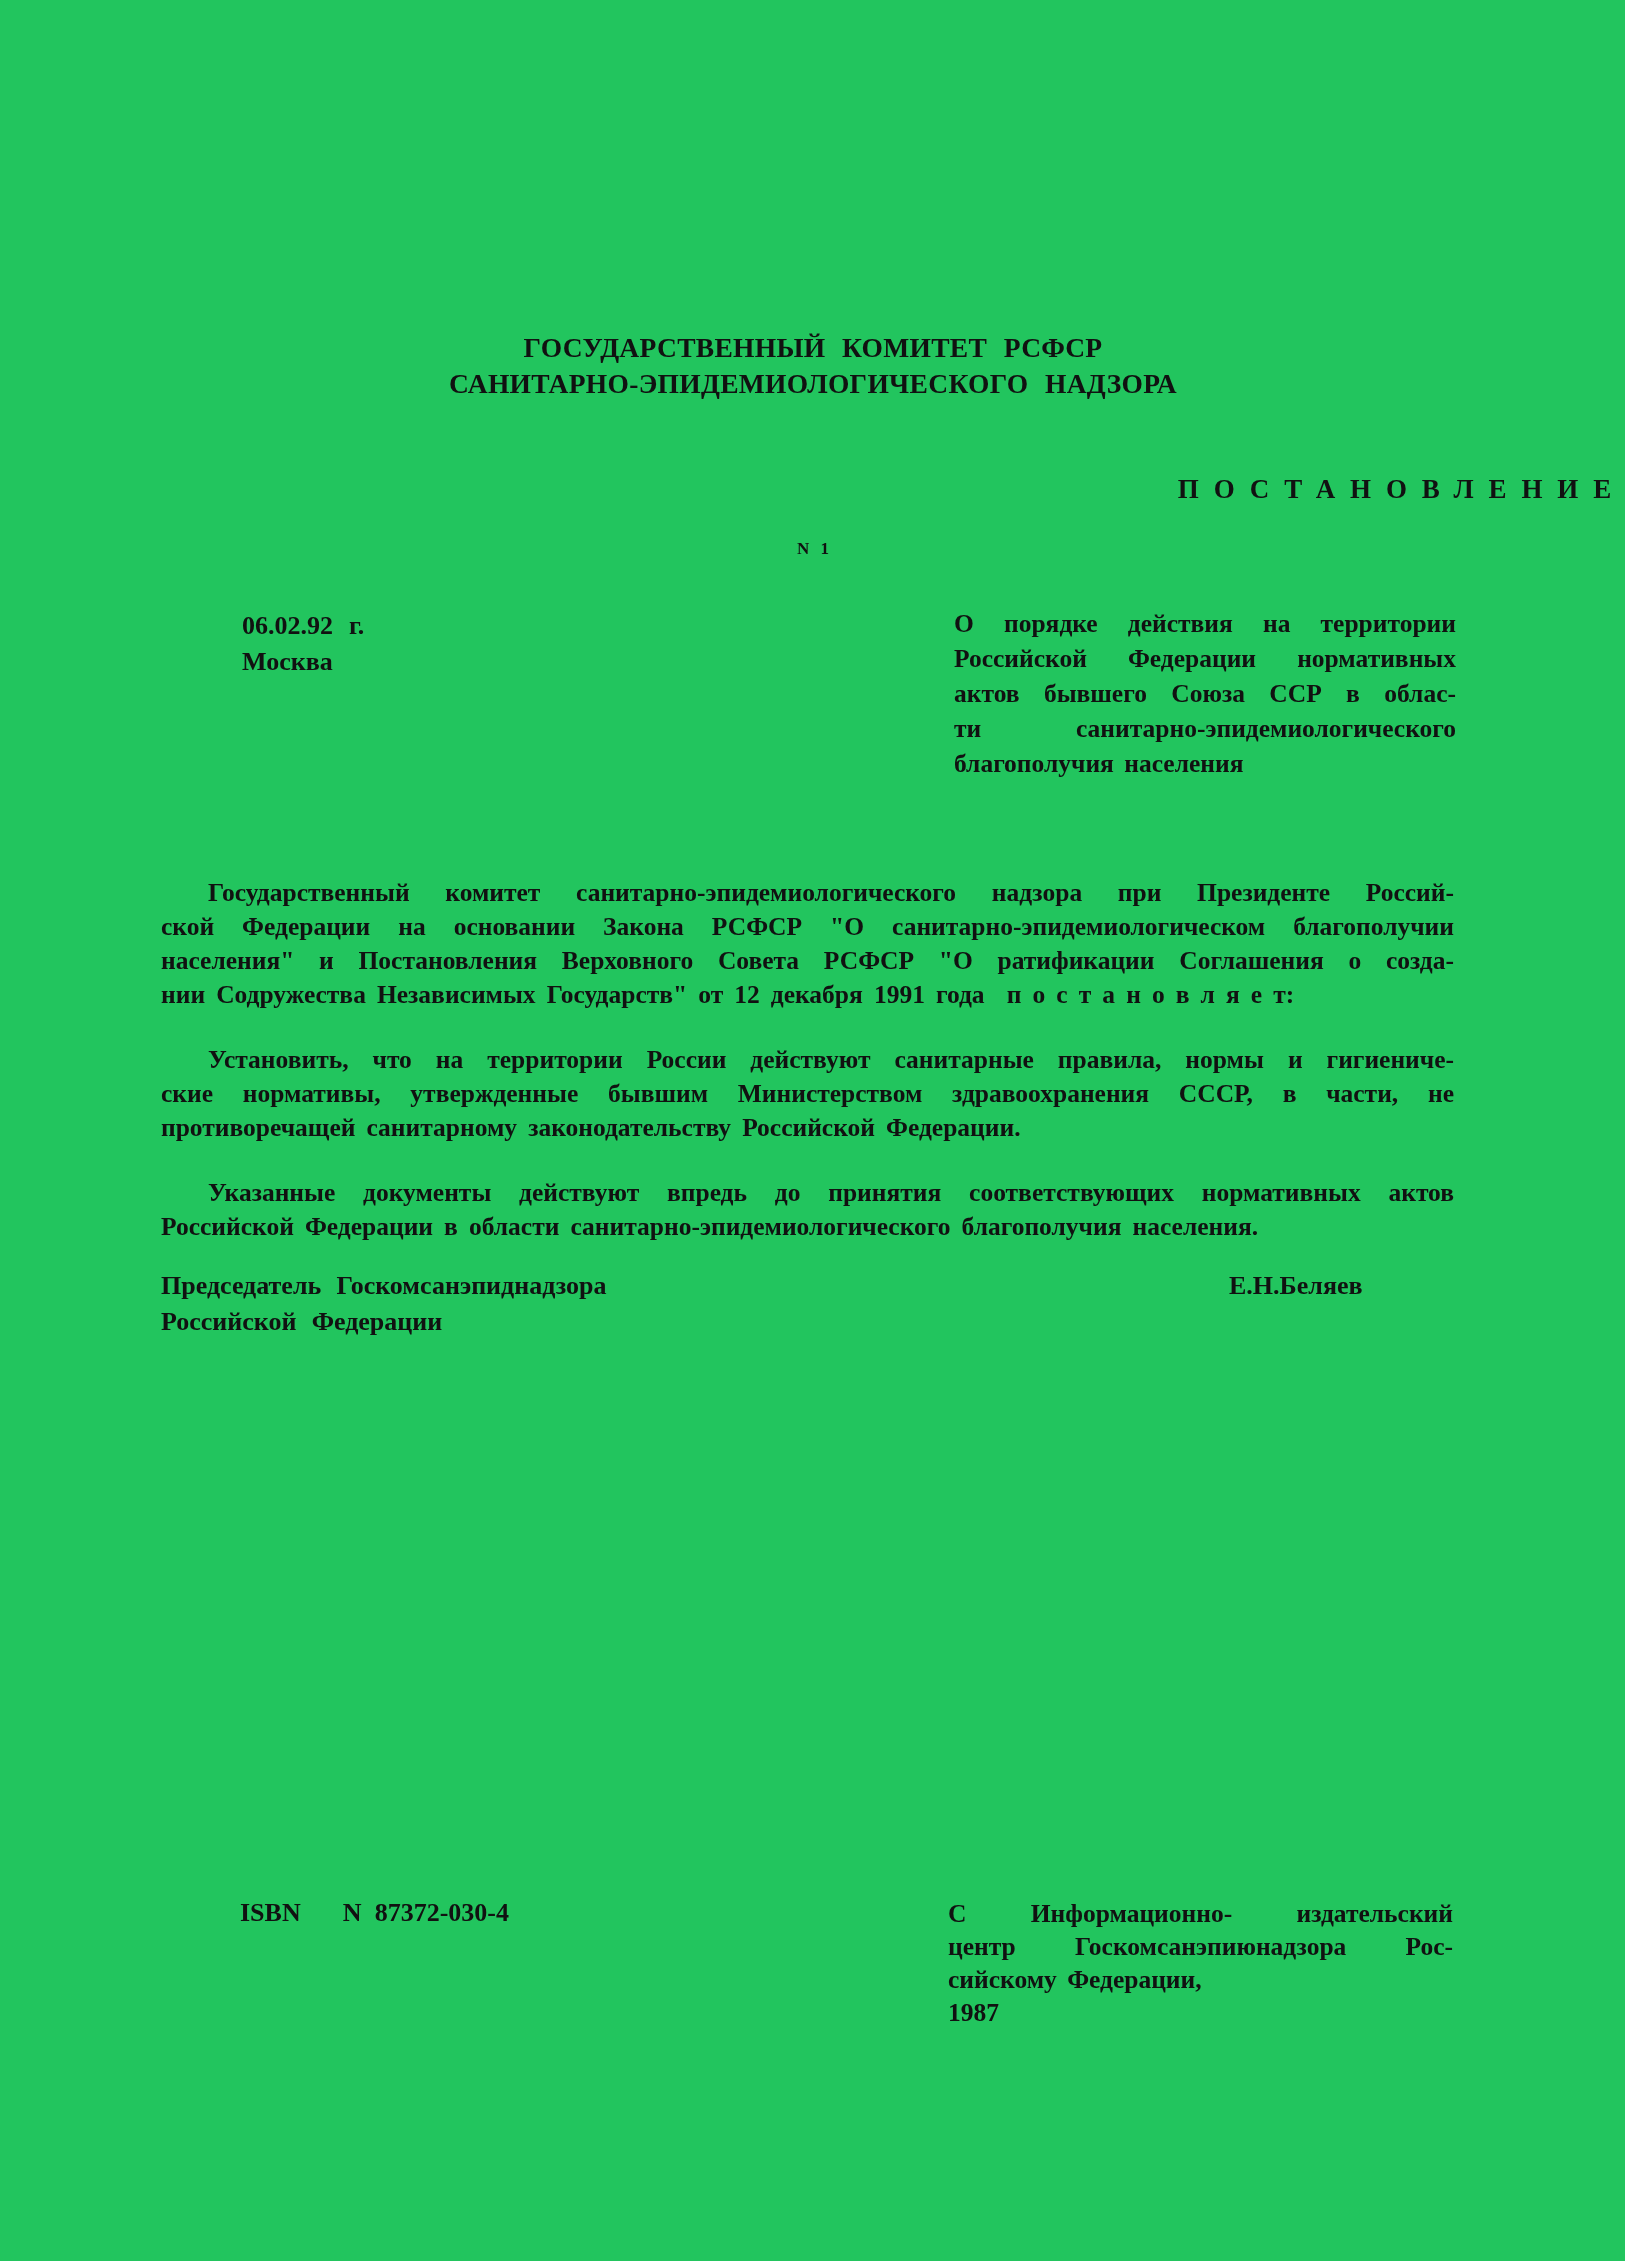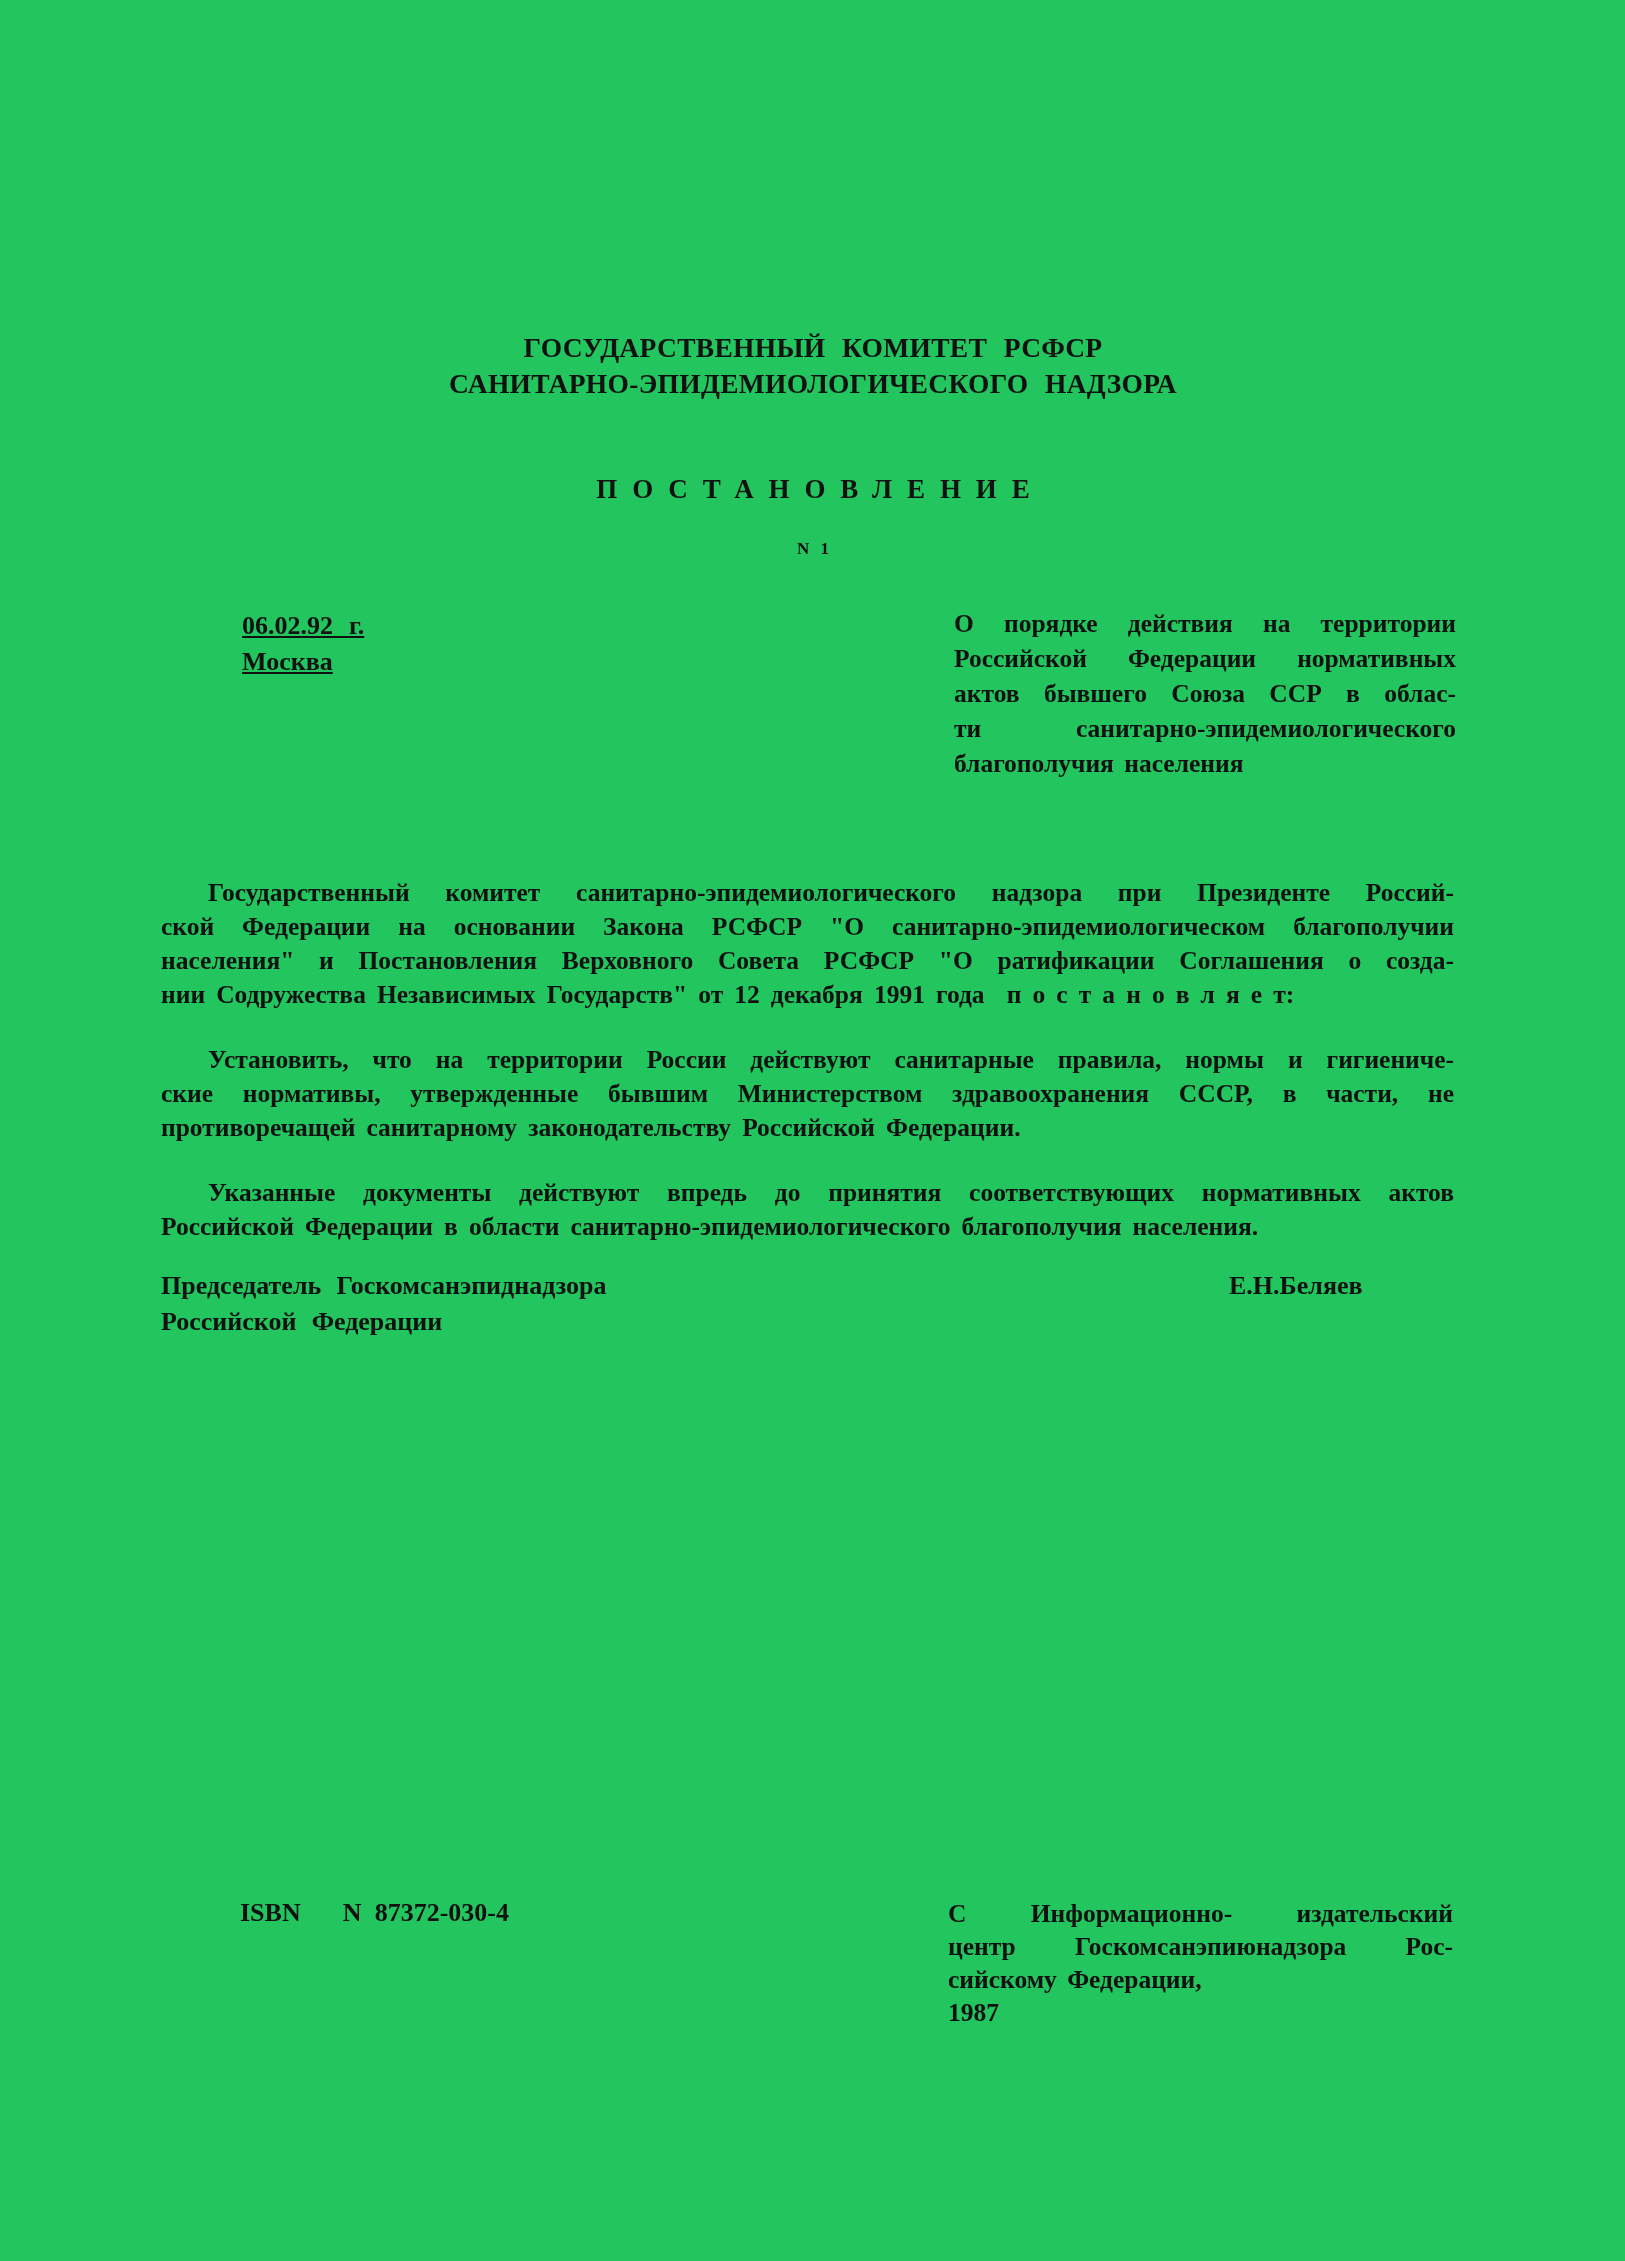--- a/index.html
+++ b/index.html
@@ -25,42 +25,41 @@
     text-align: center;
     font-size: 27.5px;
     line-height: 36px;
     word-spacing: 9.4px;
     letter-spacing: 0.3px;
   }
 
   
   .doc-type {
     left: 0; top: 474px; width: 100%;
-    text-align: center;
+    text-align: right;
     font-size: 27px;
     letter-spacing: 0.55em;
     text-indent: 0.55em;
   }
 
   
   .doc-number {
     left: 0; top: 539px; width: 100%;
     text-align: center;
     font-size: 17px;
     letter-spacing: 0.2em;
     text-indent: 0.2em;
   }
 
   
   .date-place {
     left: 242px; top: 608px;
     font-size: 26px;
     line-height: 36px;
     word-spacing: 9.4px;
-    text-decoration: underline;
   }
 
   
   .subject {
     left: 954px; top: 606px; width: 502px;
     font-size: 25.5px;
     line-height: 35px;
     word-spacing: 4px;
   }
 

